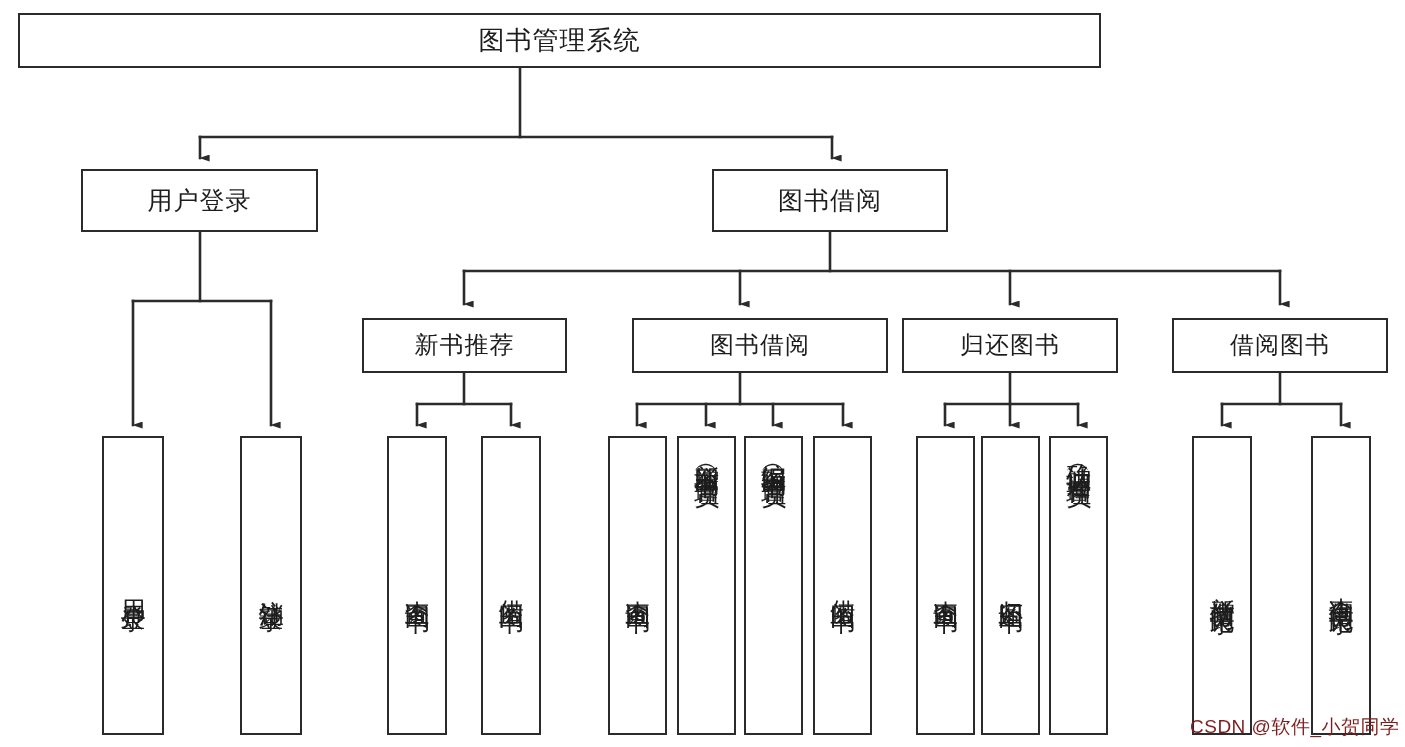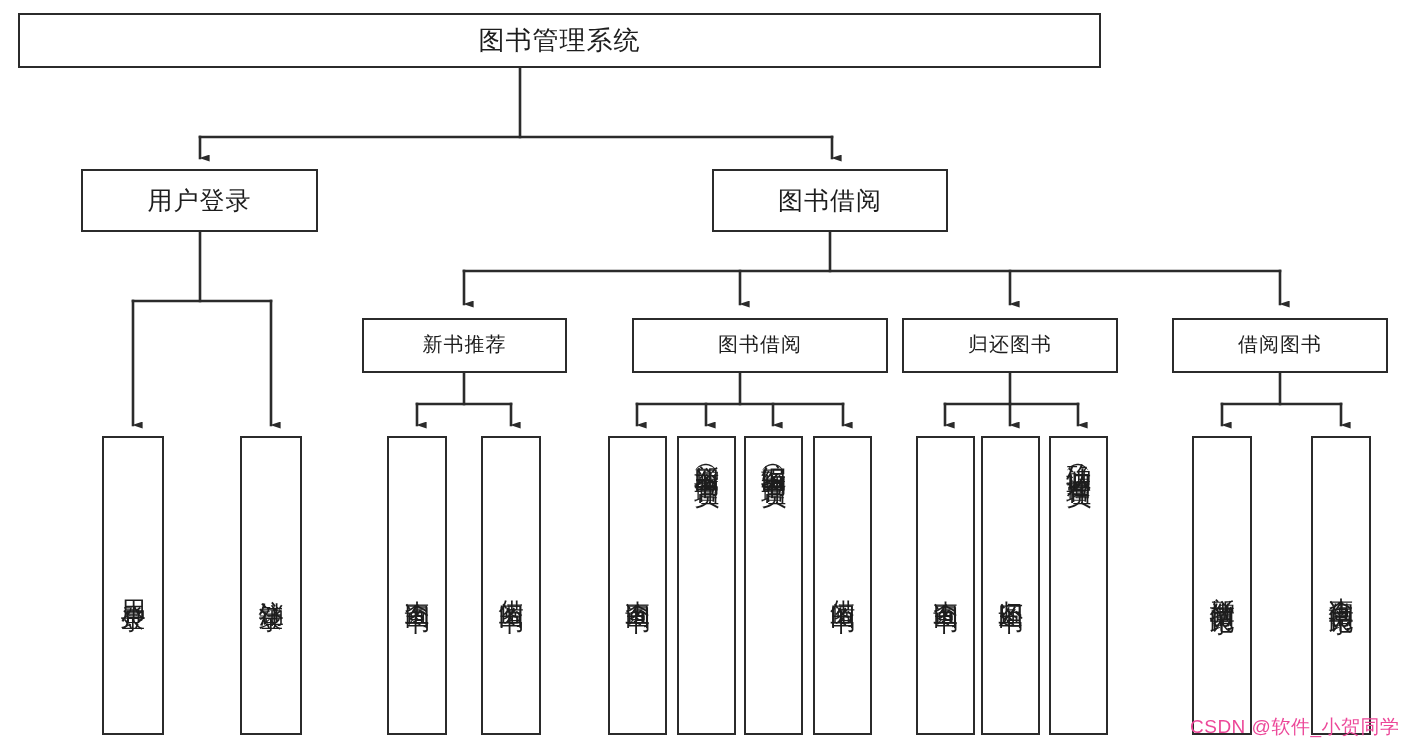--- a/index.html
+++ b/index.html
@@ -35,41 +35,41 @@
     display:block;
     white-space:nowrap;
     letter-spacing:1px;
   }
   
   .node.horiz .label{
     font-size:25px;
     line-height:1.1;
   }
   .node.root .label{font-size:26px;}
-  .node.lvl3 .label{font-size:20px;font-family:Liberation Mono, monospace;}
+  .node.lvl3 .label{font-size:24px;}
   
   .node.leaf{
     align-items:center;
     justify-content:center;
     padding:6px 0;
   }
   .node.leaf.top-aligned{
     align-items:flex-start;
   }
   .node.leaf .label{
     writing-mode:vertical-rl;
     text-orientation:upright;
     font-size:25px;
     line-height:1.18;
     letter-spacing:3px;
     white-space:normal;
   }
   .watermark{
     position:absolute;
-    color:#ec4899;
+    color:#7f1d1d;
     font-size:19px;
     letter-spacing:0.5px;
     white-space:nowrap;
     user-select:none;
   }
 </style>
 </head>
 <body>
 
 <div id="diagram">

